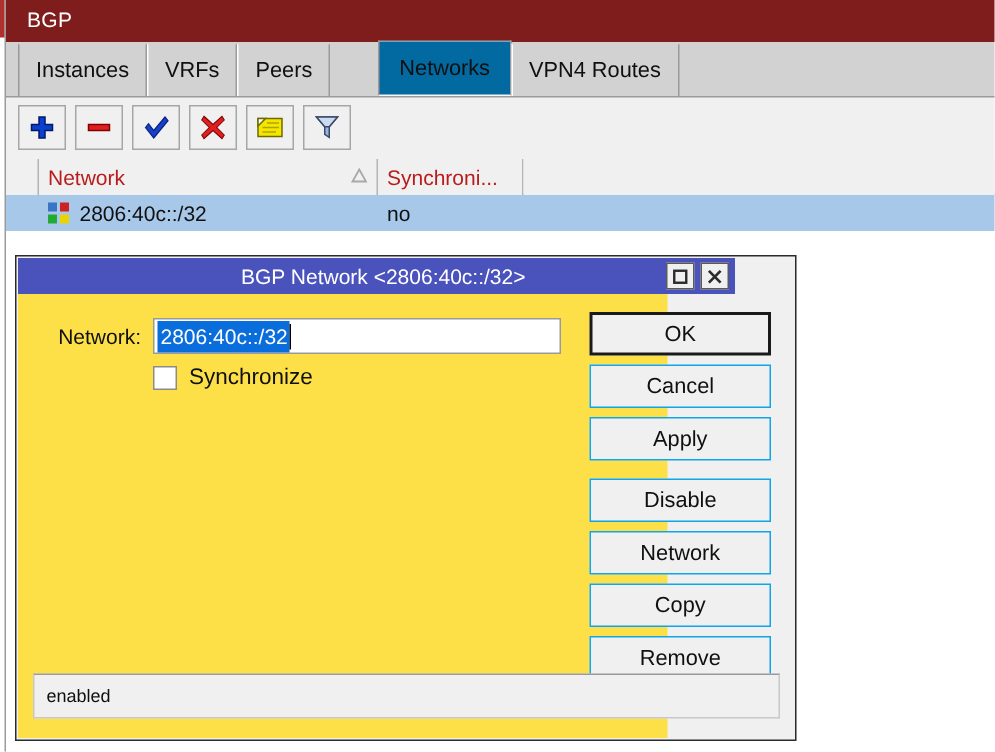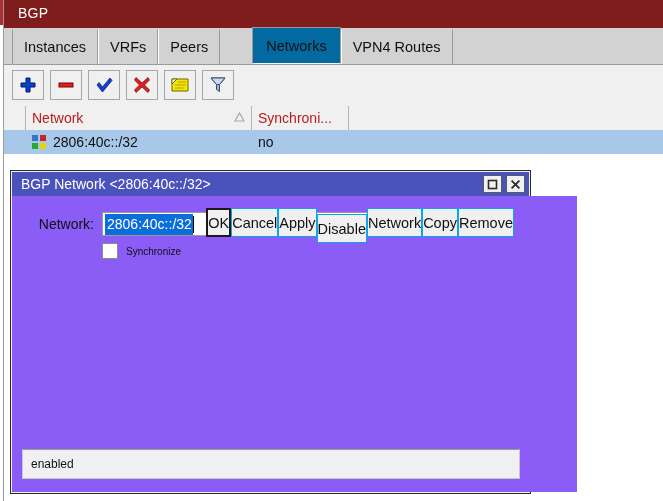--- a/index.html
+++ b/index.html
@@ -205,26 +205,27 @@
     left: 10px; top: 170px;
     width: 521px; height: 324px;
     background: #f0f0f0;
     border: 1px solid #2b2b2b;
     box-sizing: border-box;
     box-shadow: 0 0 0 0 rgba(0,0,0,0);
   }
   #dialog-titlebar {
     position: absolute;
     left: 1px; top: 1px;
-    width: 517px; height: 24px;
+    width: 478px; height: 24px;
     background: #4a52bc;
     box-sizing: border-box;
     display: flex;
     align-items: center;
     cursor: default;
+    justify-content: center;
   }
   #dialog-titlebar .dlg-title {
     margin-left: 9px;
     color: #ffffff;
     font-size: 14px;
     white-space: nowrap;
   }
   .dlg-btns {
     position: absolute;
     right: 4px; top: 3px;
@@ -237,22 +238,22 @@
     border: 1px solid #5a5a5a;
     box-sizing: border-box;
     display: flex;
     align-items: center;
     justify-content: center;
     cursor: default;
   }
   .dlg-body {
     position: absolute;
     left: 1px; top: 25px;
-    width: 565px; height: 296px;
-    background: #8b5cf6;
+    width: 433px; height: 296px;
+    background: #fde047;
     box-sizing: border-box;
   }
 
   .field-row {
     position: absolute;
     left: 18px; top: 16px;
     width: 360px;
     display: flex;
     align-items: center;
   }
@@ -295,28 +296,28 @@
     align-items: center;
     gap: 8px;
     cursor: default;
   }
   .checkbox {
     width: 16px; height: 16px;
     background: #ffffff;
     border: 1px solid #8c8c8c;
     box-sizing: border-box;
   }
-  .check-label { font-size: 10px; color: #101010; }
+  .check-label { font-size: 15px; color: #101010; }
 
   .btn-col {
     position: absolute;
     left: 381px; top: 12px;
     width: 121px;
     display: flex;
-    justify-content: flex-end;
+    flex-direction: column;
   }
   .dbtn {
     width: 121px; height: 29px;
     background: #f0f0f0;
     border: 1px solid #0ea5e9;
     box-sizing: border-box;
     font-size: 14.5px;
     font-family: "Liberation Sans", sans-serif;
     color: #101010;
     margin-bottom: 6px;

